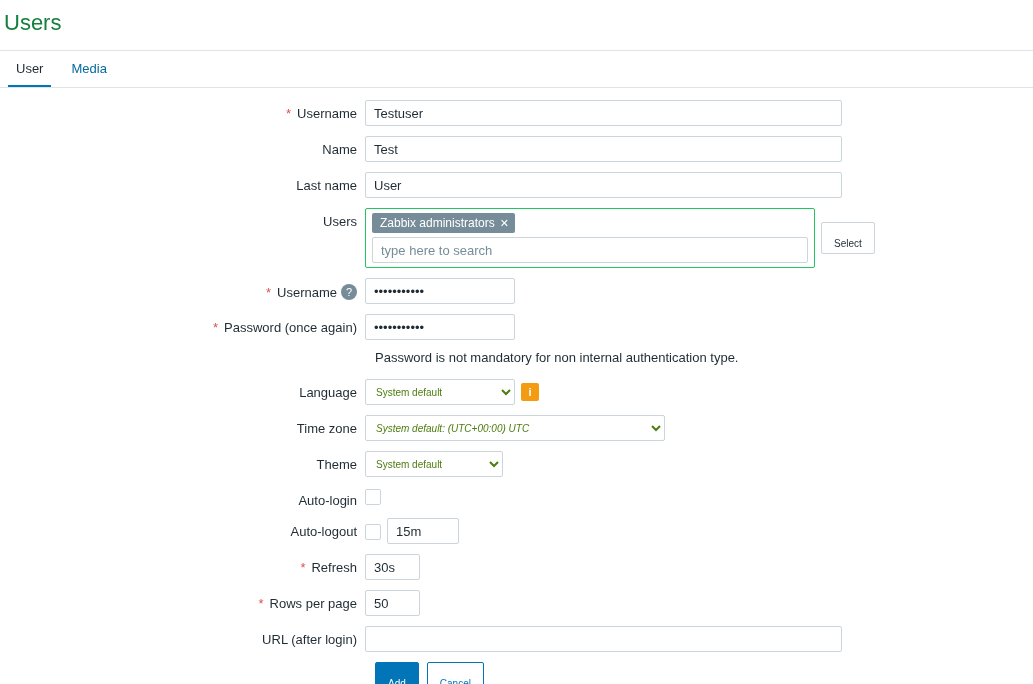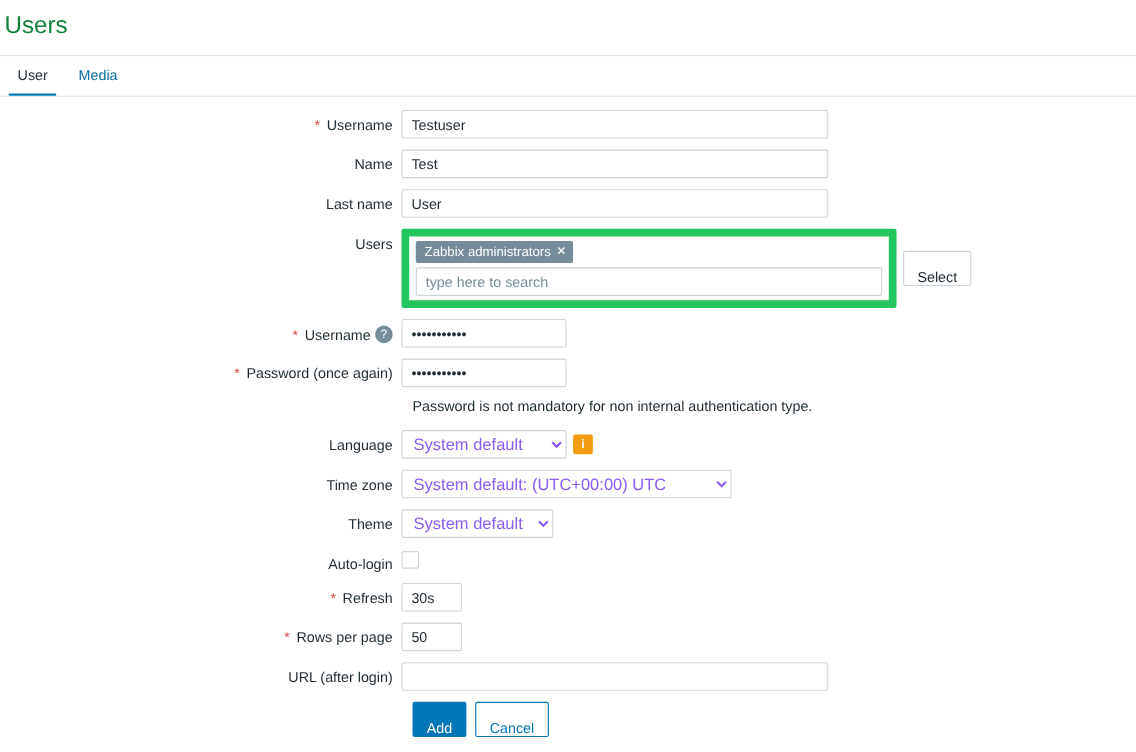--- a/index.html
+++ b/index.html
@@ -77,44 +77,44 @@
   input[type="text"], input[type="password"] {
     border: 1px solid #ccd5db;
     border-radius: 2px;
     padding: 5px 8px;
     font-size: 13px;
     height: 26px;
     background: #fff;
     color: #1f2c33;
     font-family: inherit;
   }
-  .input-wide { width: 388px; }
+  .input-wide { width: 477px; }
   .input-med  { width: 150px; }
   .input-small{ width: 55px; }
   .input-disabled {
     background: #ebeef0;
     color: #768d99;
     border: 1px solid #ccd5db;
     width: 72px;
   }
   .select {
     border: 1px solid #ccd5db;
     border-radius: 2px;
     height: 26px;
-    font-size: 15px;
+    font-size: 10px;
     padding: 2px 6px;
     background: #fff;
-    color:#8b5cf6;
+    color:#4d7c0f;
     font-family: inherit;
   }
   .select-lang { width: 150px; }
-  .select-tz   { width: 300px; }
+  .select-tz   { width: 300px; font-style: italic; }
   .select-theme{ width: 138px; }
   .groups-box {
-    border: 7px solid #22c55e;
+    border: 1px solid #22c55e;
     border-radius: 2px;
     padding: 4px 6px;
     width: 450px;
     display: flex;
     flex-wrap: wrap;
     gap: 4px;
     align-items: flex-end;
   }
   .tag {
     background: #768d99;
@@ -138,21 +138,21 @@
     padding: 4px 2px 2px 2px;
     width: 100%;
     color: #1f2c33;
   }
   .groups-input::placeholder { color: #768d99; }
   .btn {
     border: 1px solid #ccd5db;
     background: #fff;
     border-radius: 2px;
     padding: 15px 12px;
-    font-size: 13px;
+    font-size: 10px;
     color: #1f2c33;
     cursor: pointer;
     height: 26px;
     font-family: inherit;
   }
   .btn-primary {
     background: #0275b8;
     border-color: #0275b8;
     color: #fff;
   }
@@ -325,20 +325,29 @@
 
       <div class="form-row">
         <div class="form-label">
           <span>Auto-login</span>
         </div>
         <div class="form-field">
           <span class="checkbox"></span>
         </div>
       </div>
 
+      <div class="form-row">
+        <div class="form-label">
+          <span>Auto-logout</span>
+        </div>
+        <div class="form-field">
+          <span class="checkbox"></span>
+          <input type="text" class="input-disabled" disabled="" value="15m" style="">
+        </div>
+      </div>
 
       <div class="form-row">
         <div class="form-label">
           <span class="req-star">*</span>
           <span>Refresh</span>
         </div>
         <div class="form-field">
           <input type="text" class="input-small" value="30s" style="">
         </div>
       </div>

